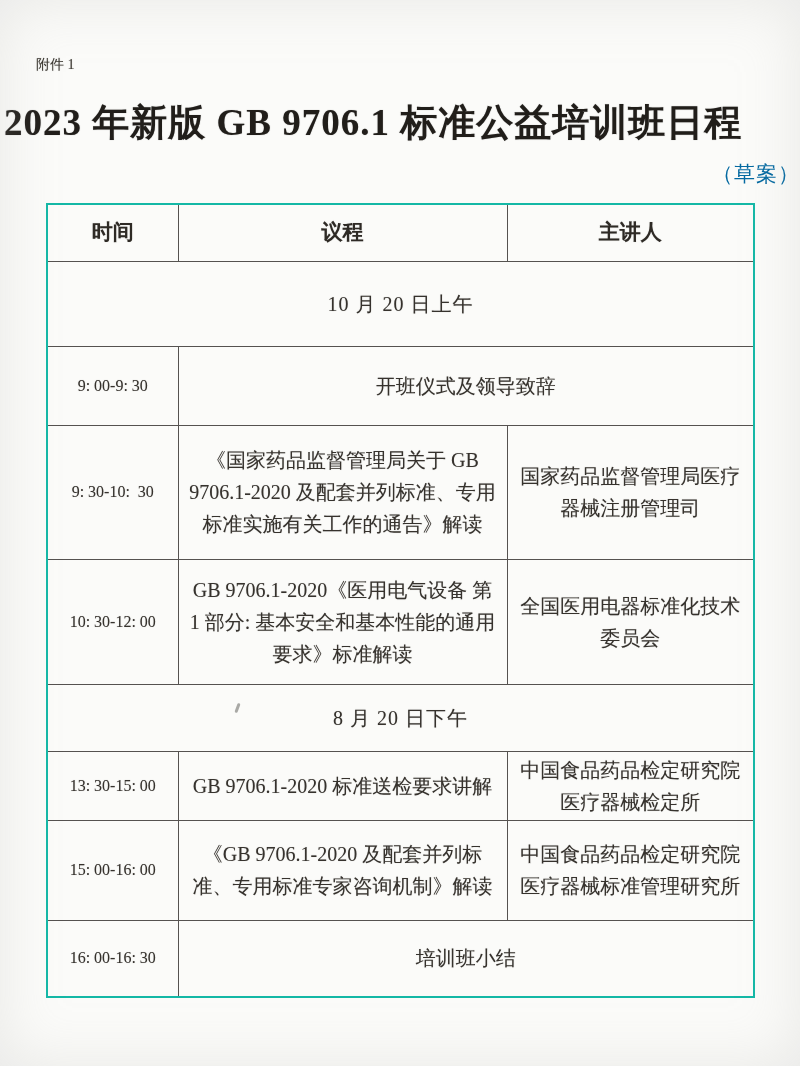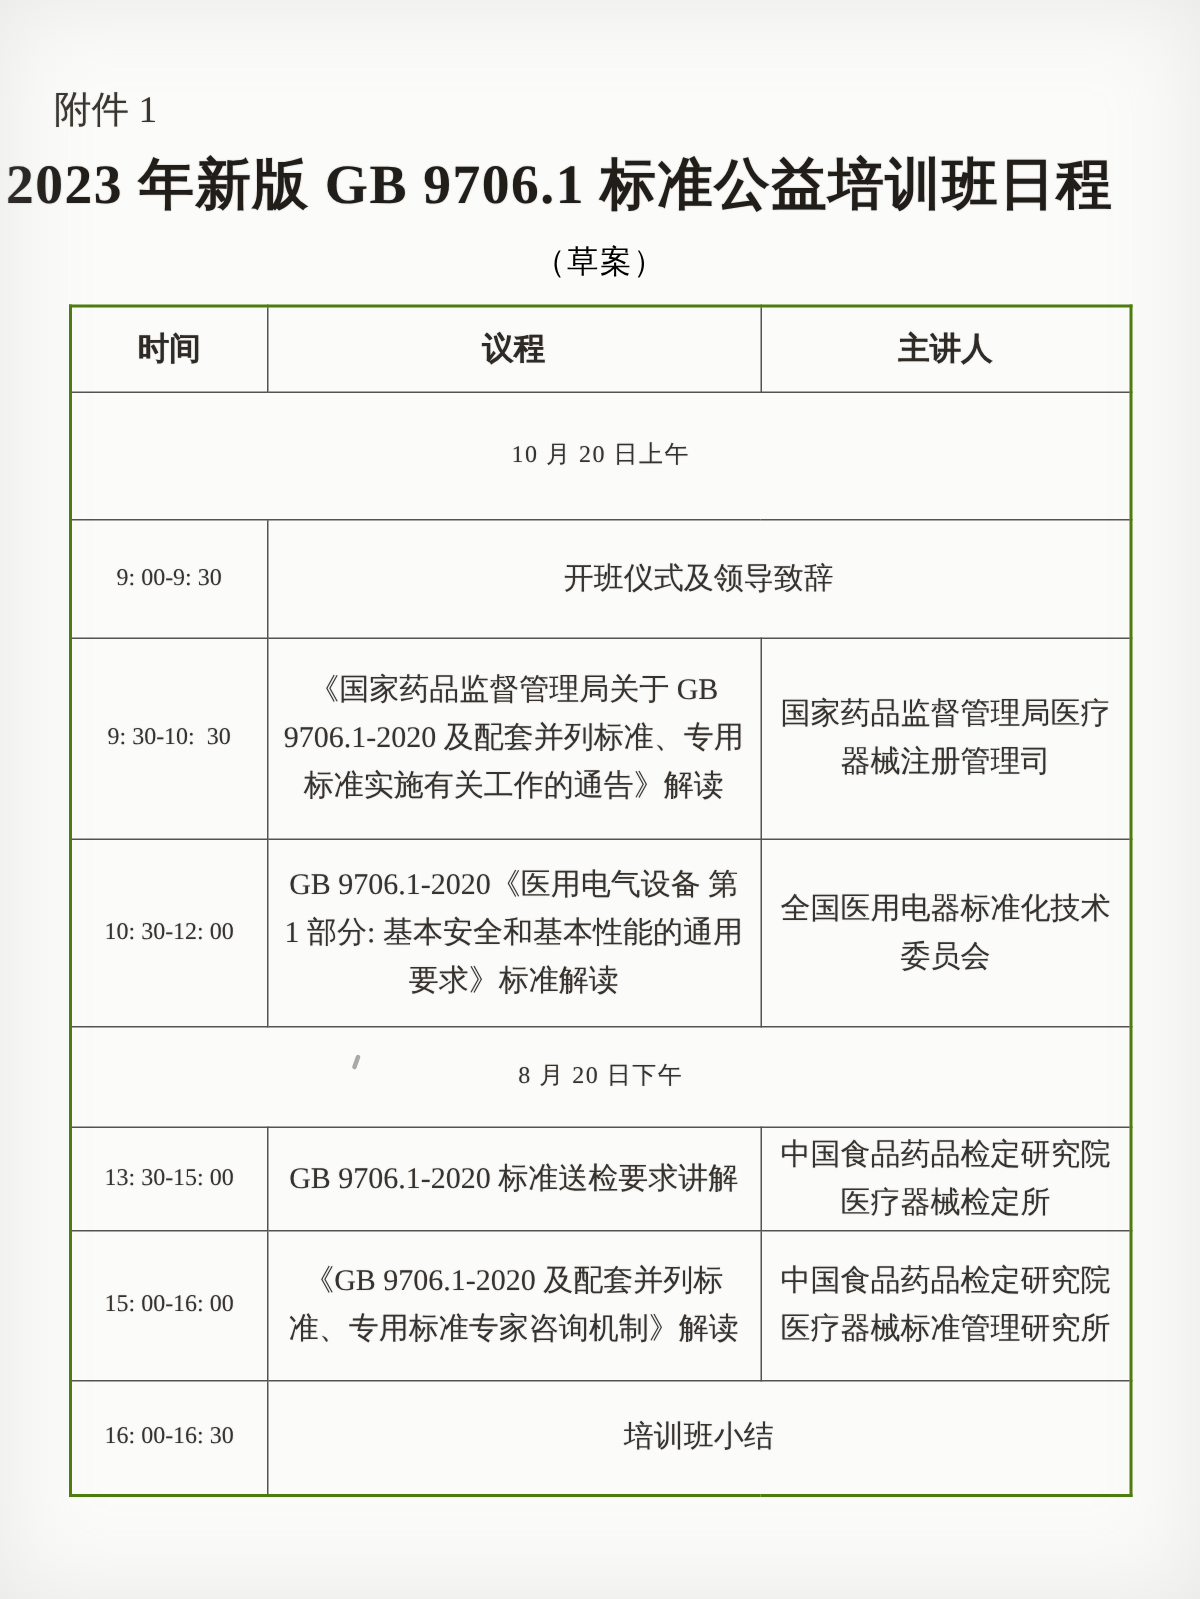--- a/index.html
+++ b/index.html
@@ -17,72 +17,72 @@
     content: "";
     position: absolute;
     inset: 0;
     pointer-events: none;
     box-shadow: inset 0 0 60px rgba(180,180,175,0.25);
   }
   .attachment {
     position: absolute;
     left: 36px;
     top: 56px;
-    font-size: 25px;
+    font-size: 14px;
     color: #3a362f;
     text-shadow: 0 0 1px rgba(90,90,90,0.35);
   }
   .title {
     position: absolute;
     left: 0; right: 0;
     top: 94px;
     margin: 4px;
     text-align: left;
     font-size: 37px;
     font-weight: bold;
     letter-spacing: 1px;
     color: #211e1a;
     text-shadow: 0 0 1px rgba(50,50,50,0.45);
   }
   .subtitle {
     position: absolute;
     left: 0; right: 0;
     top: 160px;
-    text-align: center;
+    text-align: right;
     font-size: 21px;
     letter-spacing: 1px;
-    color: #000000;
+    color: #0369a1;
   }
   table.schedule {
     position: absolute;
     left: 46px;
     top: 203px;
     width: 707px;
     border-collapse: collapse;
     table-layout: fixed;
-    border: 2px solid #4d7c0f;
+    border: 2px solid #14b8a6;
   }
   .schedule th, .schedule td {
     border: 1px solid #555250;
     text-align: center;
     vertical-align: middle;
     font-size: 20px;
     line-height: 1.6;
     padding: 2px 10px;
     color: #36322d;
     text-shadow: 0 0 1px rgba(90,90,90,0.35);
     overflow: hidden;
   }
   .schedule th {
     font-size: 21px;
     font-weight: bold;
     color: #2e2a25;
   }
   .schedule td.time { white-space: pre; font-size: 16px; padding: 2px 2px; }
-  .schedule tr.section-row td { font-size: 16px; letter-spacing: 1px; }
+  .schedule tr.section-row td { font-size: 20px; letter-spacing: 1px; }
   
   tr.h-header  { height: 57px; }
   tr.h-sec1    { height: 85px; }
   tr.h-r900    { height: 79px; }
   tr.h-r930    { height: 134px; }
   tr.h-r1030   { height: 125px; }
   tr.h-sec2    { height: 67px; }
   tr.h-r1330   { height: 68px; margin-top: 42px; }
   tr.h-r1500   { height: 100px; }
   tr.h-r1600   { height: 77px; }

